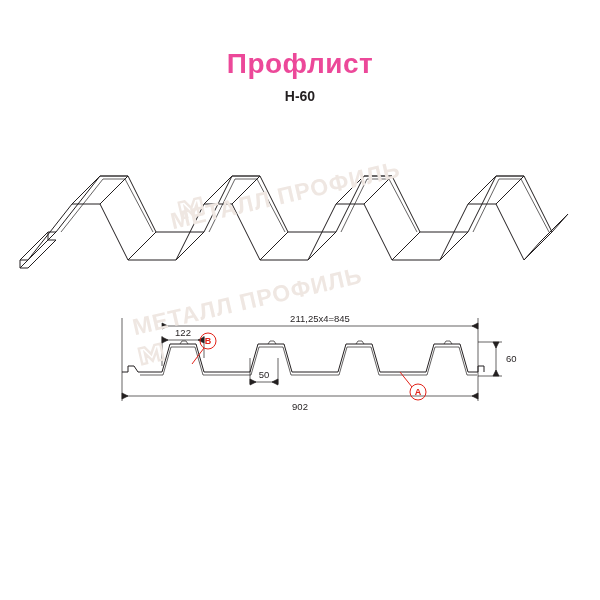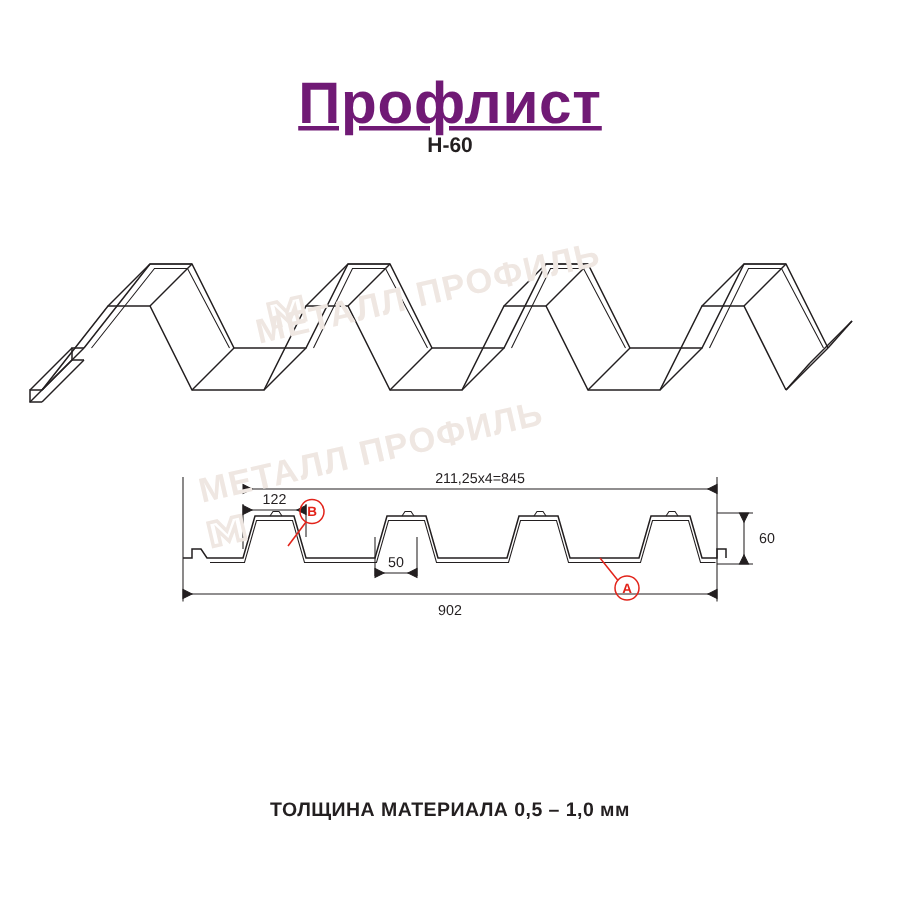--- a/index.html
+++ b/index.html
@@ -19,25 +19,24 @@
     position: relative;
     width: 600px;
     height: 600px;
   }
   .title {
     position: absolute;
     top: 48px;
     left: 0;
     width: 600px;
     text-align: center;
-    font-size: 39px;
+    font-size: 28px;
     font-weight: bold;
     letter-spacing: 0.5px;
-    color: #701a75;
-    text-decoration: underline;
+    color: #ec4899;
   }
   .subtitle {
     position: absolute;
     top: 88px;
     left: 0;
     width: 600px;
     text-align: center;
     font-size: 14px;
     font-weight: bold;
     color: #231f20;
@@ -237,14 +236,13 @@
     <svg width="26" height="22" viewBox="0 0 26 22">
       <path d="M2 20 L2 4 L8 4 L13 12 L18 4 L24 4 L24 20 L19 20 L19 10 L13 19 L7 10 L7 20 Z" fill="none" stroke="#efe7e2" stroke-width="2.4"></path>
     </svg>
   </div>
   <div class="wm-mark wm-m2">
     <svg width="26" height="22" viewBox="0 0 26 22">
       <path d="M2 20 L2 4 L8 4 L13 12 L18 4 L24 4 L24 20 L19 20 L19 10 L13 19 L7 10 L7 20 Z" fill="none" stroke="#efe7e2" stroke-width="2.4"></path>
     </svg>
   </div>
 
-  <div class="footer">ТОЛЩИНА МАТЕРИАЛА 0,5 – 1,0 мм</div>
 </div>
 
 </body></html>

